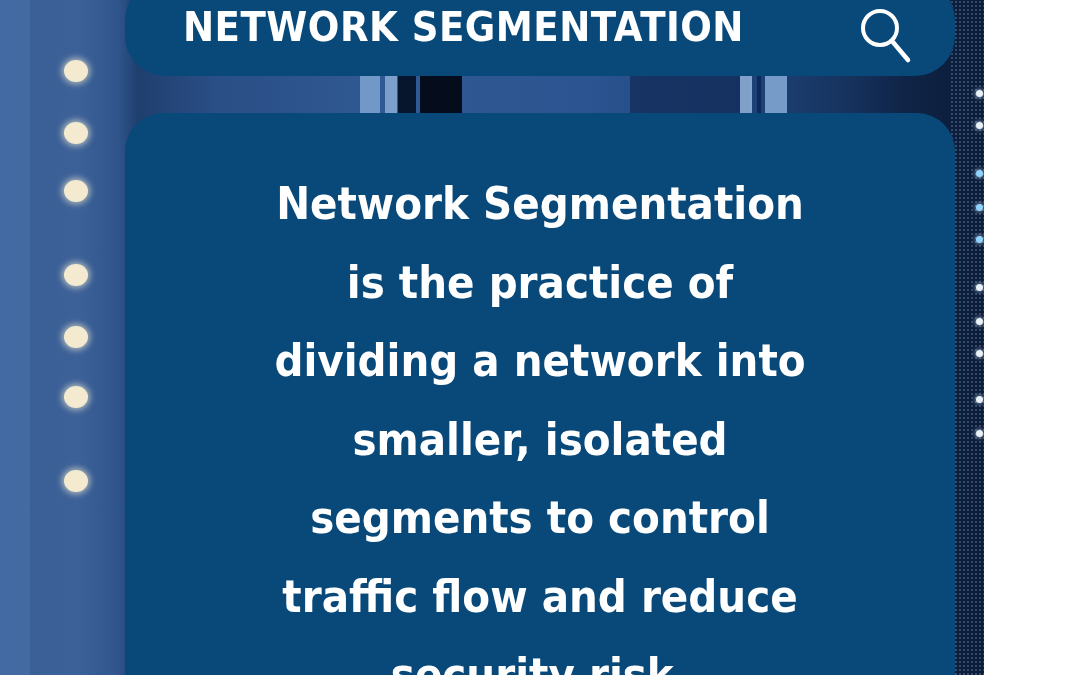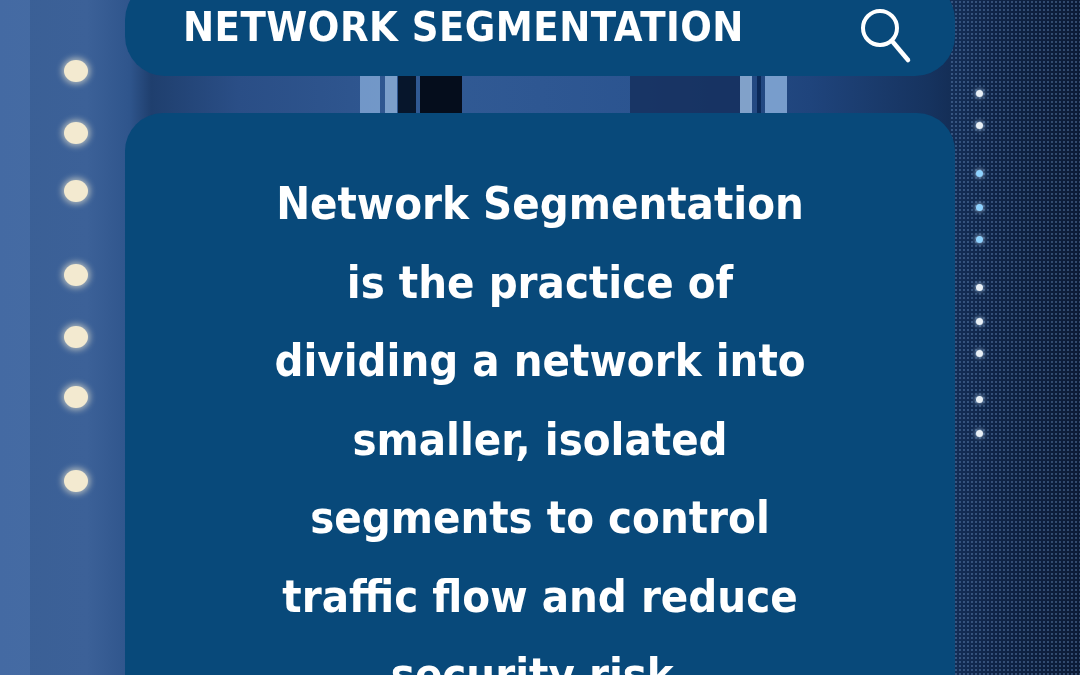--- a/index.html
+++ b/index.html
@@ -5,21 +5,21 @@
     html, body {
       margin: 0;
       padding: 0;
       width: 1080px;
       height: 675px;
       overflow: hidden;
       font-family: "DejaVu Sans", sans-serif;
     }
     .canvas {
       position: relative;
-      width: 1080px;
+      width: 984px;
       height: 675px;
       overflow: hidden;
       background: linear-gradient(90deg,
         #3a5f95 0%, #3c6198 8%, #2f558c 12%, #1f3f6e 14%,
         #2a4e86 22%, #315a94 40%, #2b5490 60%,
         #1f447c 75%, #16335f 86%, #0f2447 92%, #0c1b36 100%);
     }
     
     .rack-stripe {
       position: absolute;

